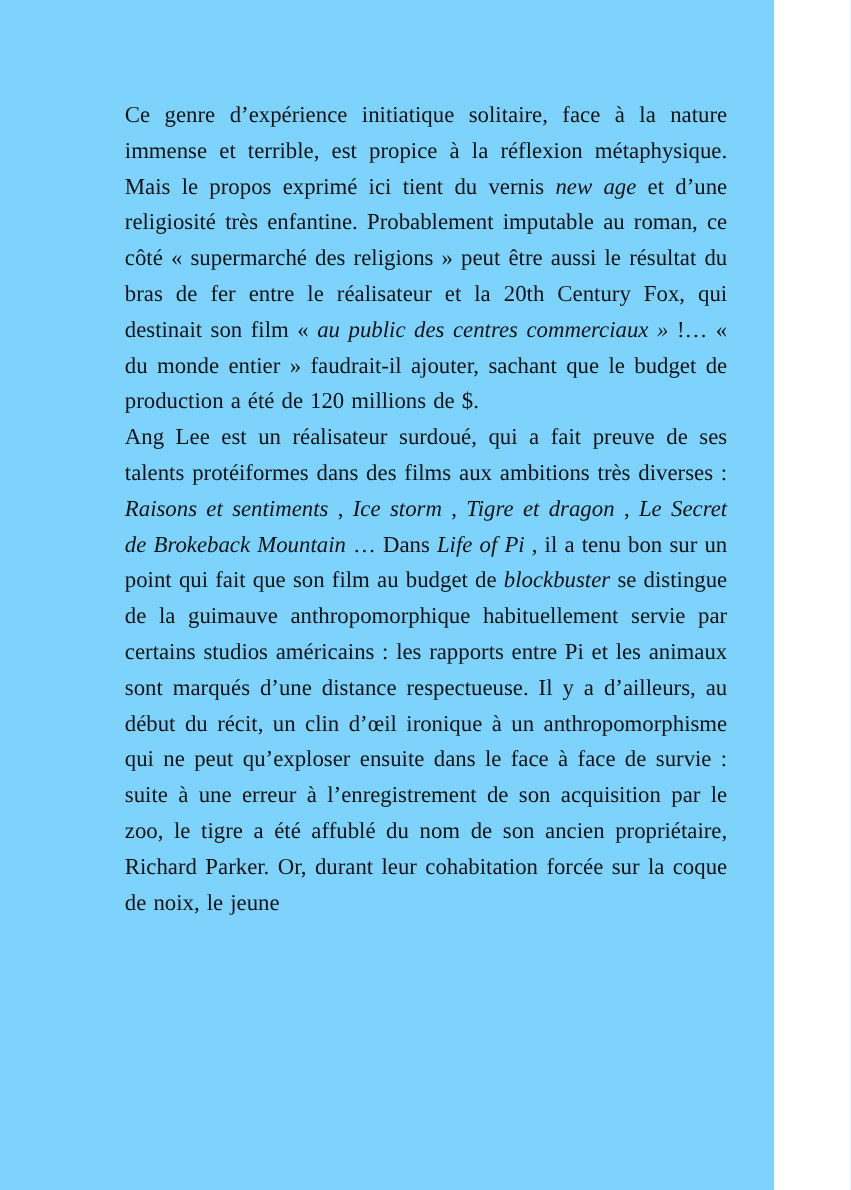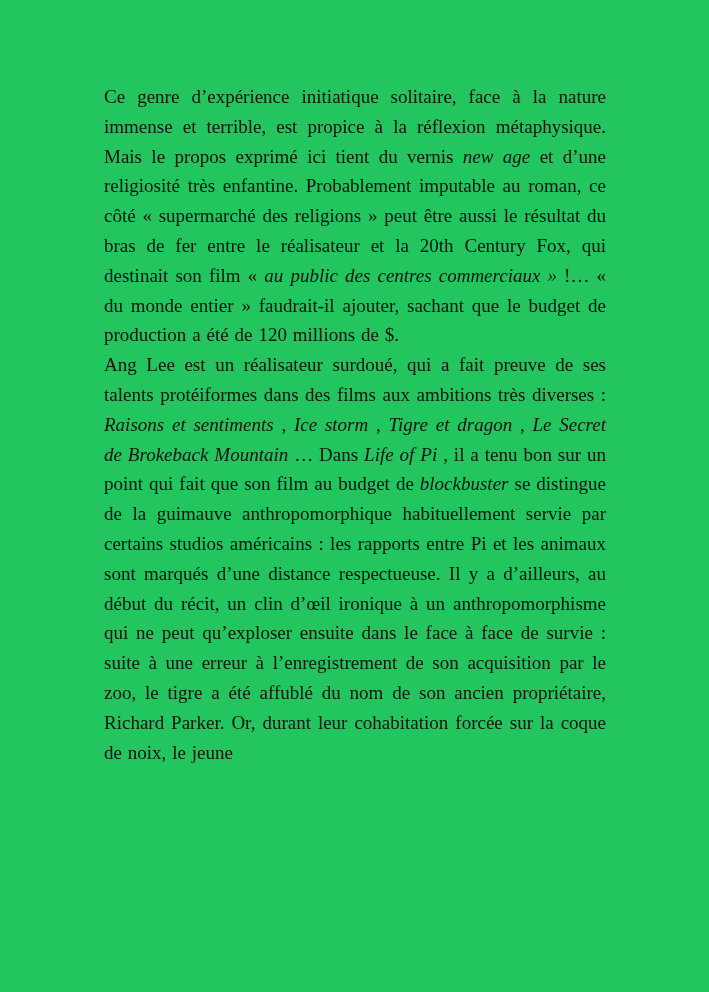--- a/index.html
+++ b/index.html
@@ -12,23 +12,23 @@
     background: #ffffff;
     font-family: "Liberation Serif", serif;
     color: #121212;
     position: relative;
     overflow: hidden;
   }
   .page {
     position: absolute;
     left: 0;
     top: 0;
-    width: 709px;
+    width: 645px;
     height: 992px;
-    background: #22c55e;
+    background: #7dd3fc;
   }
   .text-block {
     position: absolute;
     left: 104px;
     top: 82px;
     width: 502px;
   }
   p.para {
     margin: 0;
     padding: 0;

